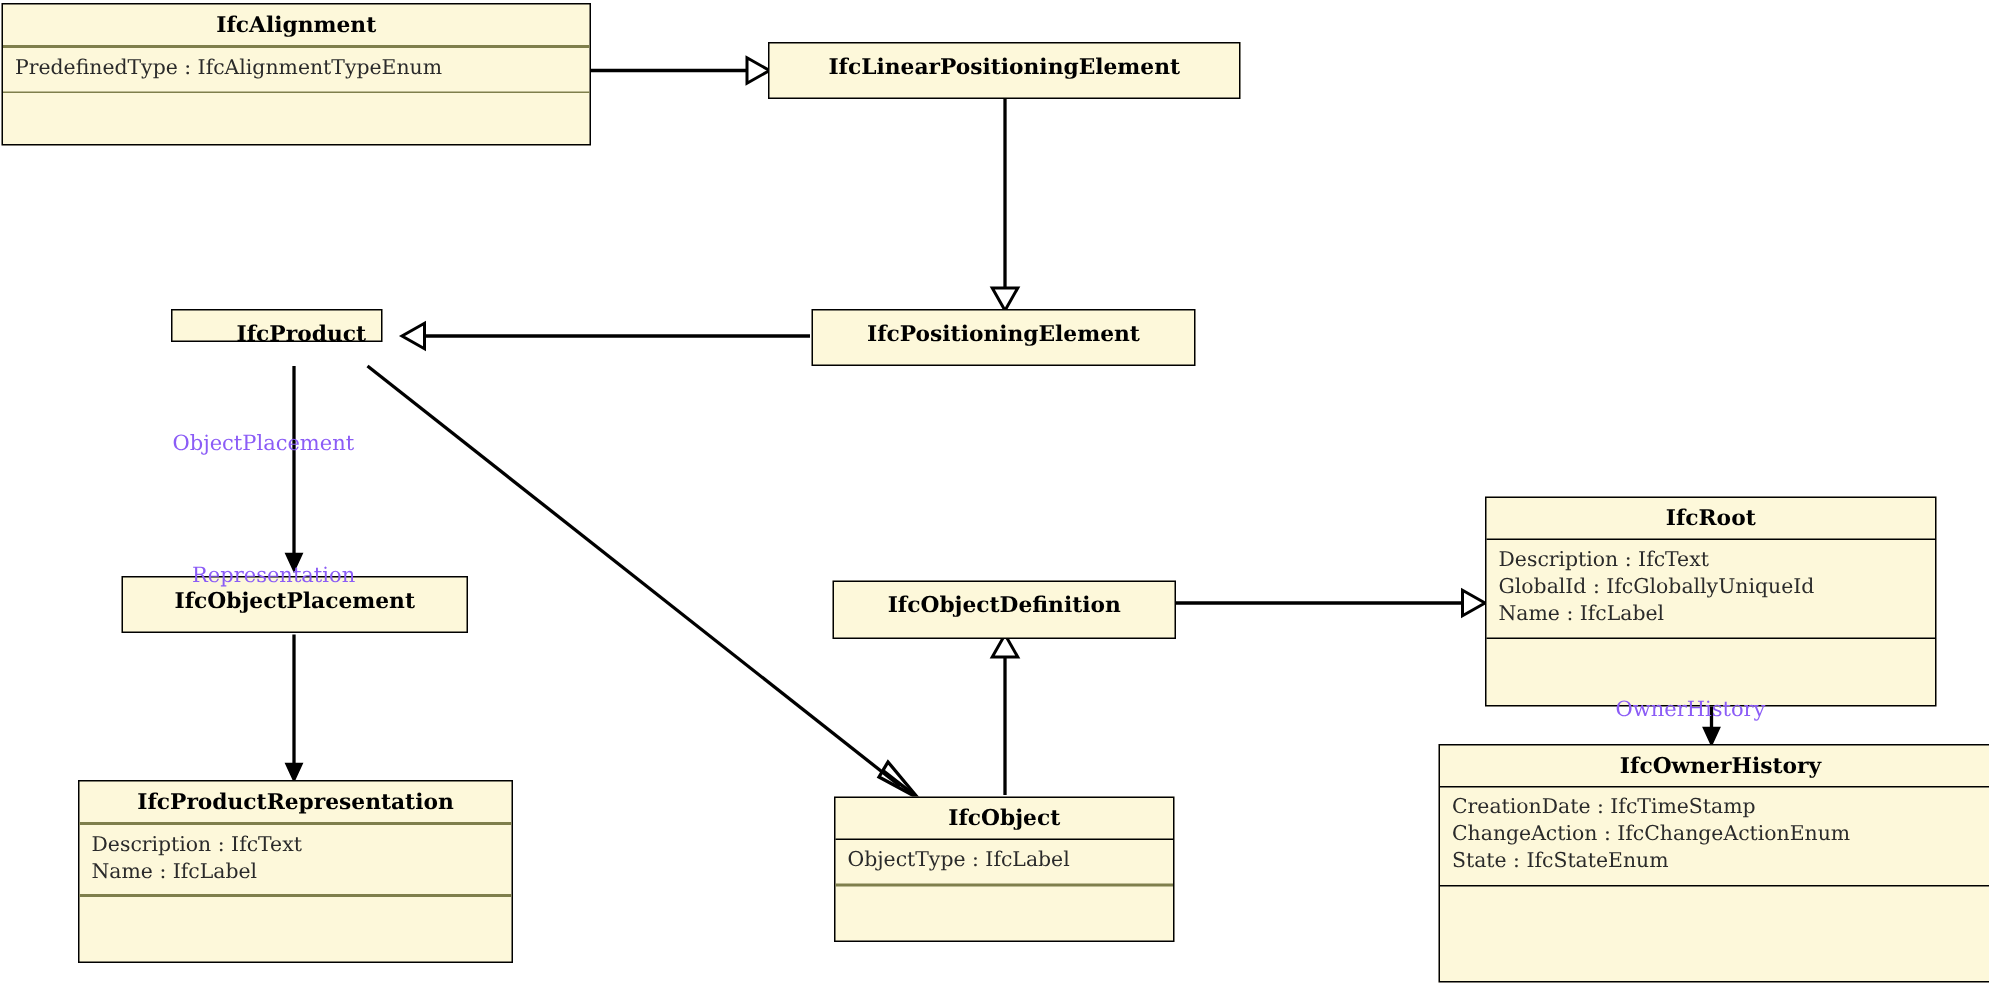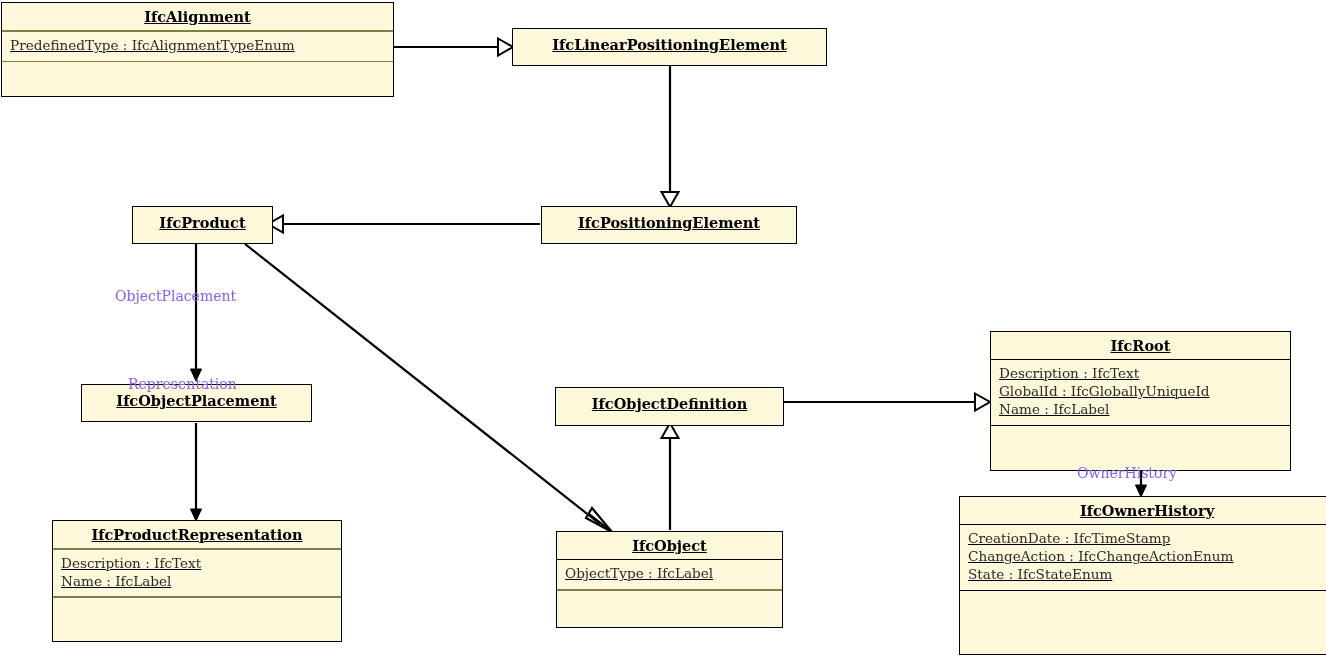--- a/index.html
+++ b/index.html
@@ -16,21 +16,20 @@
     overflow: hidden;
   }
   
   .uml-box {
     position: absolute;
     box-sizing: border-box;
     background: #fdf8da;
     border: 1.5px solid #000000;
     display: flex;
     flex-direction: column;
-    text-decoration: underline;
   }
   .uml-title {
     font-weight: bold;
     font-size: 14.5px;
     text-align: center;
     color: #000000;
     padding: 5px 6px 5px 6px;
     line-height: 1.18;
     white-space: nowrap;
   }
@@ -127,21 +126,21 @@
   </div>
 
   <div class="uml-box simple" style="left:512px; top:28px; width:315px; height:38px;">
     <div class="uml-title">IfcLinearPositioningElement</div>
   </div>
 
   <div class="uml-box simple" style="left:541px; top:206px; width:256px; height:38px;">
     <div class="uml-title">IfcPositioningElement</div>
   </div>
 
-  <div class="uml-box simple" style="left:132px; top:206px; width:141px; height:38px;">
+  <div class="uml-box simple" style="left:114px; top:206px; width:141px; height:22px;align-items:flex-end;">
     <div class="uml-title">IfcProduct</div>
   </div>
 
   <div class="edge-label" style="left:115px; top:289px;">ObjectPlacement</div>
 
   <div class="edge-label" style="left:128px; top:377px; z-index:5;">Representation</div>
 
   <div class="uml-box simple" style="left:81px; top:384px; width:231px; height:38px;">
     <div class="uml-title">IfcObjectPlacement</div>
   </div>

